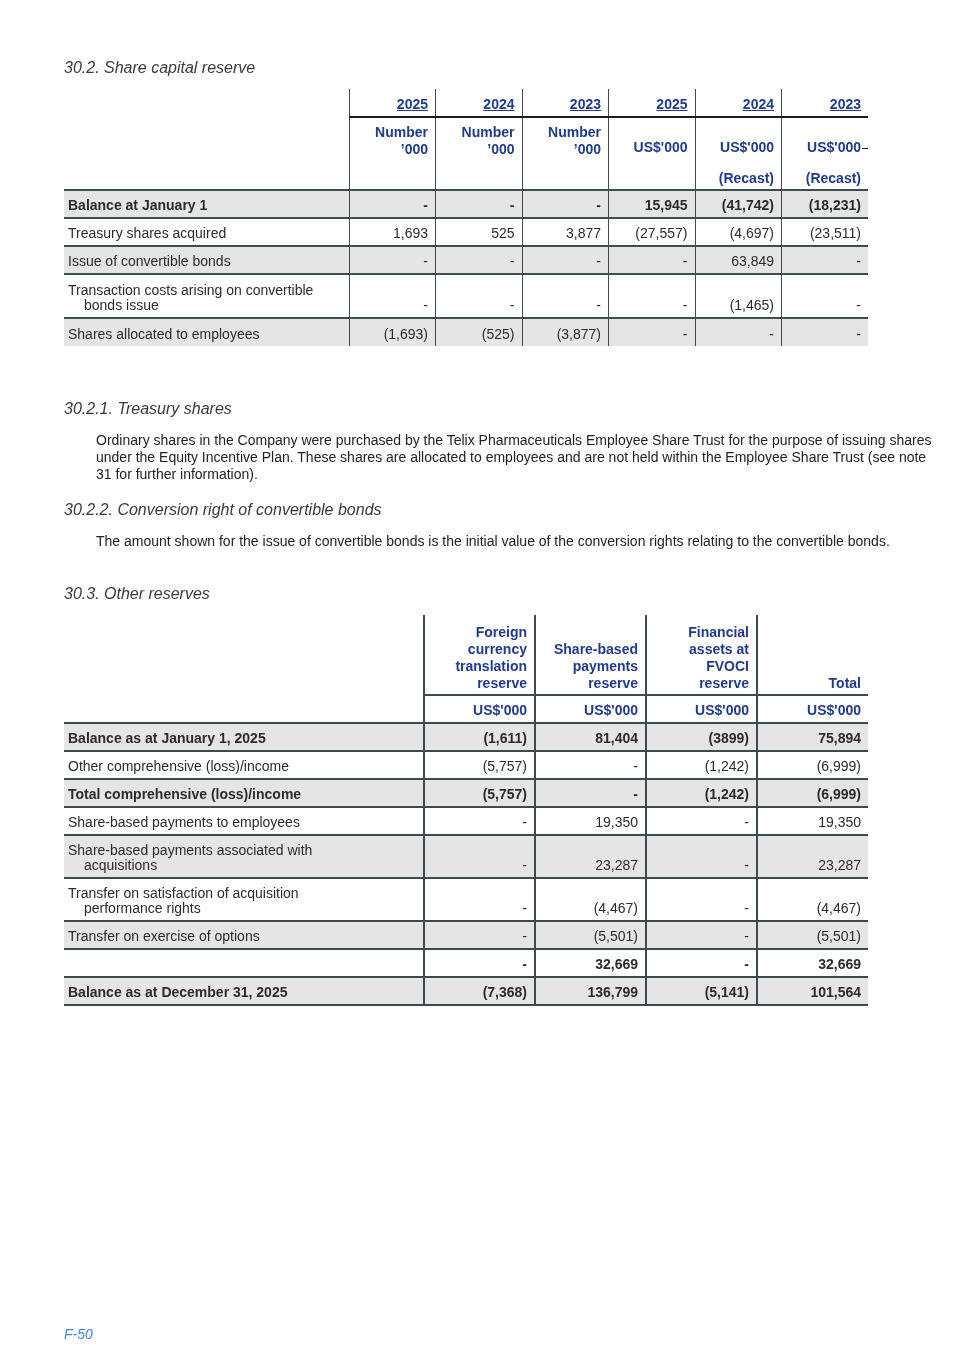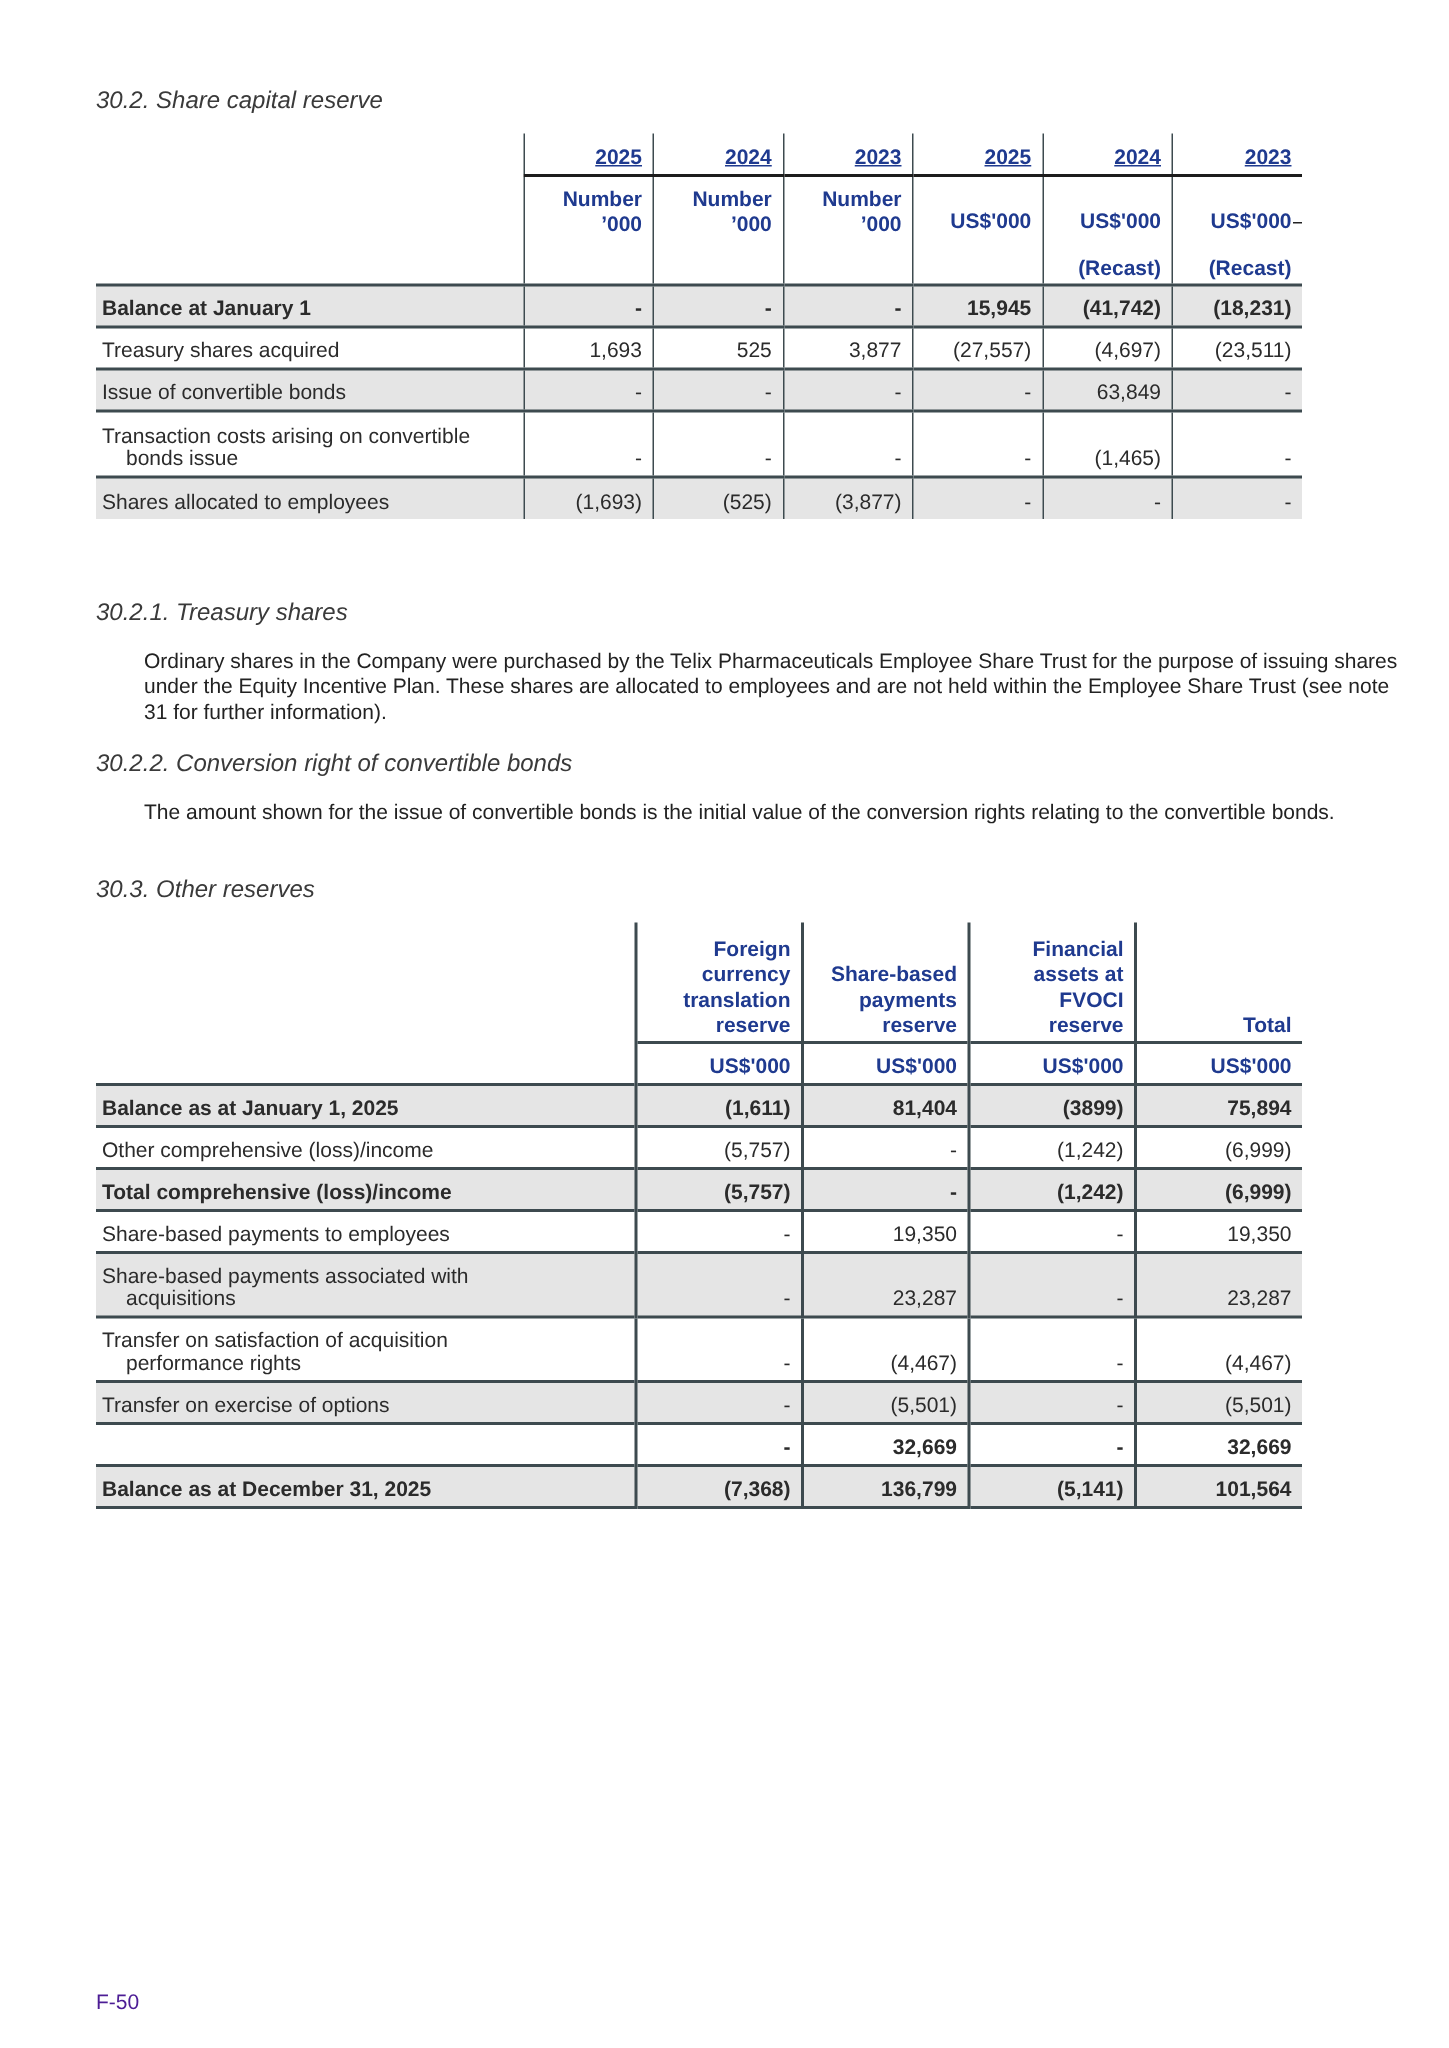--- a/index.html
+++ b/index.html
@@ -66,21 +66,22 @@
   #t2 tr.rh2 td.lbl { border-top: none; }
   #t2 tr.body td { border-top: 2px solid #3d4a4f; height: 28px; padding-bottom: 4px; }
   #t2 tr.body.tall td { height: 43px; line-height: 15px; }
   #t2 tr.last td { border-bottom: 2px solid #3d4a4f; }
 
   .footer {
     position: absolute;
     left: 64px;
     top: 1326px;
     font-size: 14px;
-    color: #4c1d95;
+    color: #3b82f6;
+    font-style: italic;
   }
   .stray-dash {
     position: absolute;
     left: 862px;
     top: 148px;
     width: 6px;
     height: 1px;
     background: #222;
   }
 </style>

